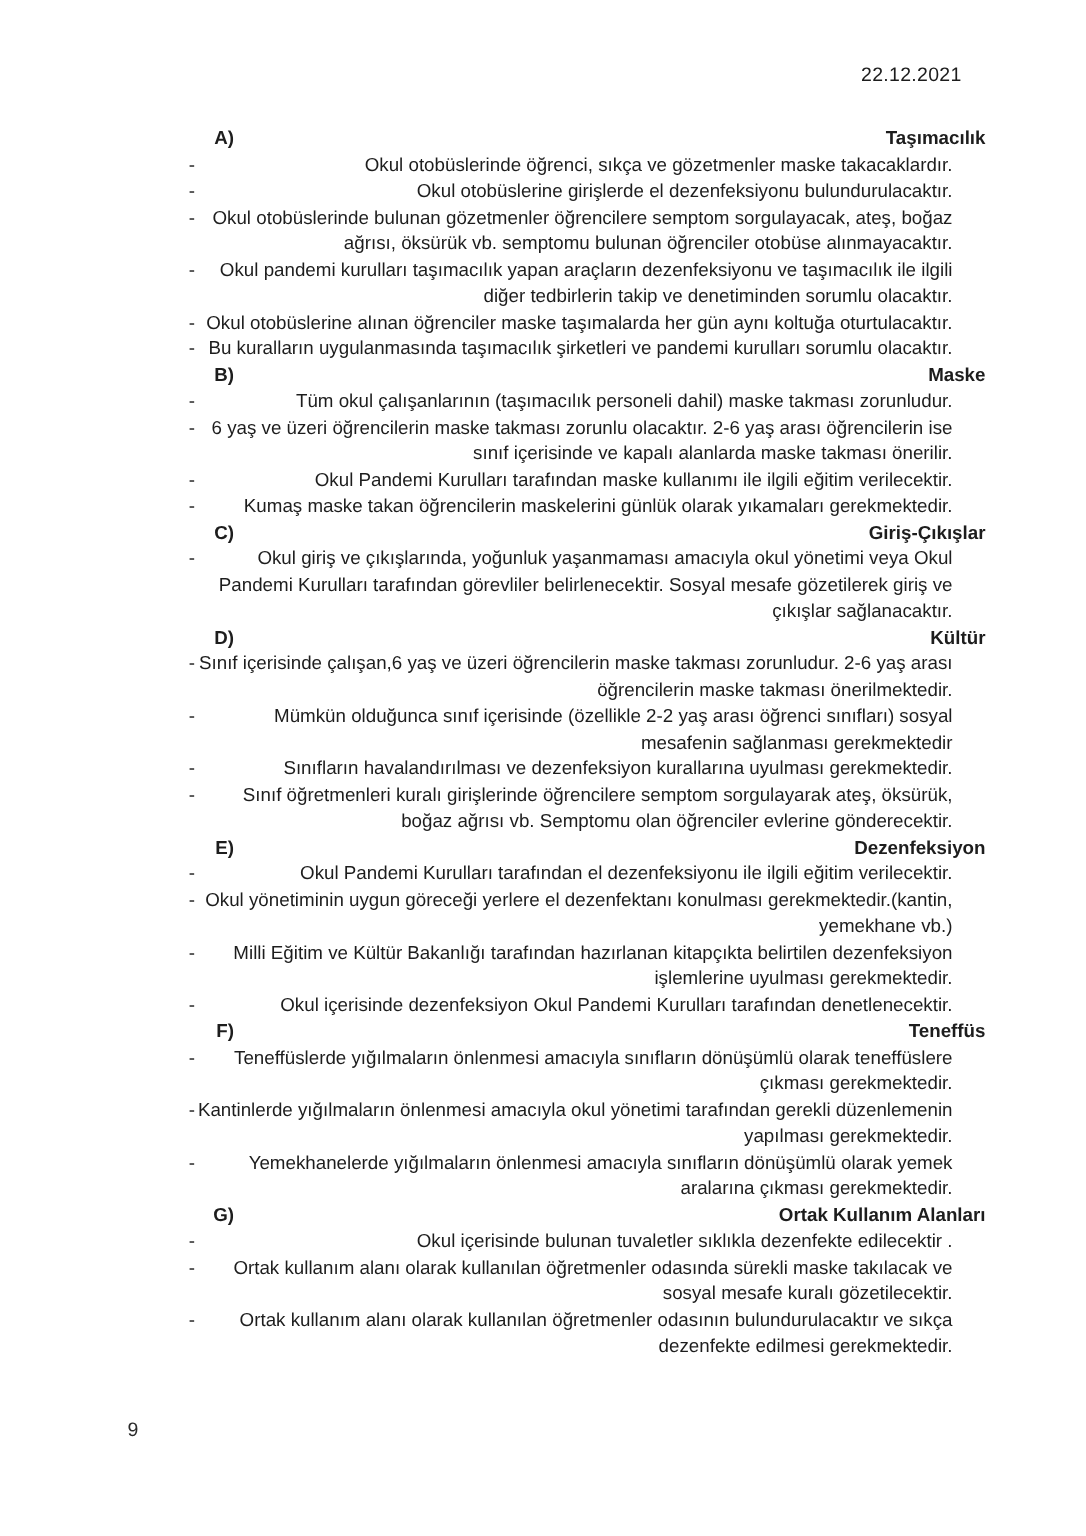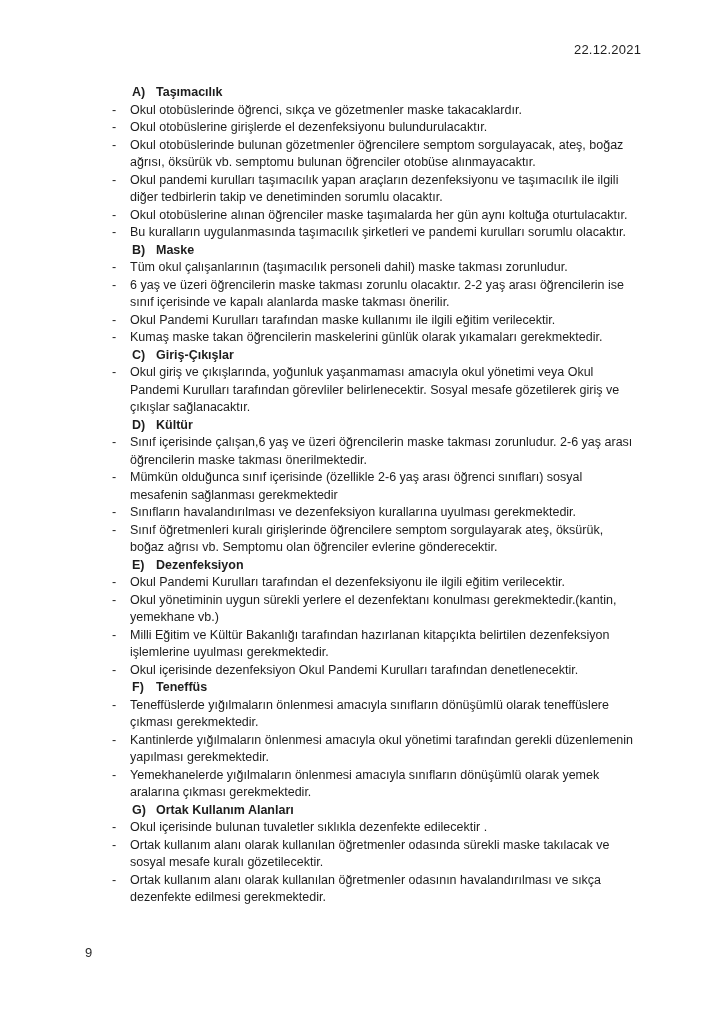--- a/index.html
+++ b/index.html
@@ -4,20 +4,21 @@
 <style>
   html, body { margin: 0; padding: 0; background: #e8e8e8; }
   .page {
     position: relative;
     width: 724px;
     height: 1024px;
     background: #ffffff;
     font-family: "Liberation Sans", sans-serif;
     color: #1d1d1d;
     overflow: hidden;
+    text-align: right;
   }
   .date {
     position: absolute;
     top: 42px;
     left: 574px;
     font-size: 13px;
     line-height: 16px;
     letter-spacing: 0.2px;
   }
   .content {
@@ -92,21 +93,21 @@
     <span class="htitle">Maske</span>
   </div>
 
   <div class="item">
     <span class="marker">-</span>
     <span class="itext">Tüm okul çalışanlarının (taşımacılık personeli dahil) maske takması zorunludur.</span>
   </div>
 
   <div class="item">
     <span class="marker">-</span>
-    <span class="itext">6 yaş ve üzeri öğrencilerin maske takması zorunlu olacaktır. 2-2 yaş arası öğrencilerin ise sınıf içerisinde ve kapalı alanlarda maske takması önerilir.</span>
+    <span class="itext">6 yaş ve üzeri öğrencilerin maske takması zorunlu olacaktır. 2-6 yaş arası öğrencilerin ise sınıf içerisinde ve kapalı alanlarda maske takması önerilir.</span>
   </div>
 
   <div class="item">
     <span class="marker">-</span>
     <span class="itext">Okul Pandemi Kurulları tarafından maske kullanımı ile ilgili eğitim verilecektir.</span>
   </div>
 
   <div class="item">
     <span class="marker">-</span>
     <span class="itext">Kumaş maske takan öğrencilerin maskelerini günlük olarak yıkamaları gerekmektedir.</span>
@@ -127,21 +128,21 @@
     <span class="htitle">Kültür</span>
   </div>
 
   <div class="item">
     <span class="marker">-</span>
     <span class="itext">Sınıf içerisinde çalışan,6 yaş ve üzeri öğrencilerin maske takması zorunludur. 2-6 yaş arası öğrencilerin maske takması önerilmektedir.</span>
   </div>
 
   <div class="item">
     <span class="marker">-</span>
-    <span class="itext">Mümkün olduğunca sınıf içerisinde (özellikle 2-6 yaş arası öğrenci sınıfları) sosyal mesafenin sağlanması gerekmektedir</span>
+    <span class="itext">Mümkün olduğunca sınıf içerisinde (özellikle 2-2 yaş arası öğrenci sınıfları) sosyal mesafenin sağlanması gerekmektedir</span>
   </div>
 
   <div class="item">
     <span class="marker">-</span>
     <span class="itext">Sınıfların havalandırılması ve dezenfeksiyon kurallarına uyulması gerekmektedir.</span>
   </div>
 
   <div class="item">
     <span class="marker">-</span>
     <span class="itext">Sınıf öğretmenleri kuralı girişlerinde öğrencilere semptom sorgulayarak ateş, öksürük, boğaz ağrısı vb. Semptomu olan öğrenciler evlerine gönderecektir.</span>
@@ -152,21 +153,21 @@
     <span class="htitle">Dezenfeksiyon</span>
   </div>
 
   <div class="item">
     <span class="marker">-</span>
     <span class="itext">Okul Pandemi Kurulları tarafından el dezenfeksiyonu ile ilgili eğitim verilecektir.</span>
   </div>
 
   <div class="item">
     <span class="marker">-</span>
-    <span class="itext">Okul yönetiminin uygun sürekli yerlere el dezenfektanı konulması gerekmektedir.(kantin, yemekhane vb.)</span>
+    <span class="itext">Okul yönetiminin uygun göreceği yerlere el dezenfektanı konulması gerekmektedir.(kantin, yemekhane vb.)</span>
   </div>
 
   <div class="item">
     <span class="marker">-</span>
     <span class="itext">Milli Eğitim ve Kültür Bakanlığı tarafından hazırlanan kitapçıkta belirtilen dezenfeksiyon işlemlerine uyulması gerekmektedir.</span>
   </div>
 
   <div class="item">
     <span class="marker">-</span>
     <span class="itext">Okul içerisinde dezenfeksiyon Okul Pandemi Kurulları tarafından denetlenecektir.</span>
@@ -202,17 +203,17 @@
     <span class="itext">Okul içerisinde bulunan tuvaletler sıklıkla dezenfekte edilecektir .</span>
   </div>
 
   <div class="item">
     <span class="marker">-</span>
     <span class="itext">Ortak kullanım alanı olarak kullanılan öğretmenler odasında sürekli maske takılacak ve sosyal mesafe kuralı gözetilecektir.</span>
   </div>
 
   <div class="item">
     <span class="marker">-</span>
-    <span class="itext">Ortak kullanım alanı olarak kullanılan öğretmenler odasının havalandırılması ve sıkça dezenfekte edilmesi gerekmektedir.</span>
+    <span class="itext">Ortak kullanım alanı olarak kullanılan öğretmenler odasının bulundurulacaktır ve sıkça dezenfekte edilmesi gerekmektedir.</span>
   </div>
 </div>
   <div class="page-number">9</div>
 </div>
 
 </body></html>

